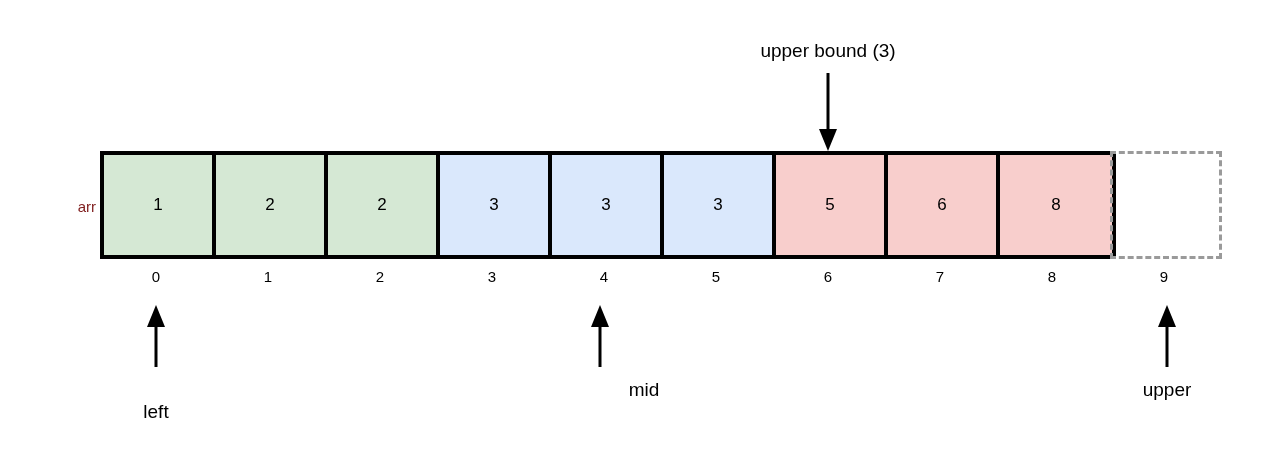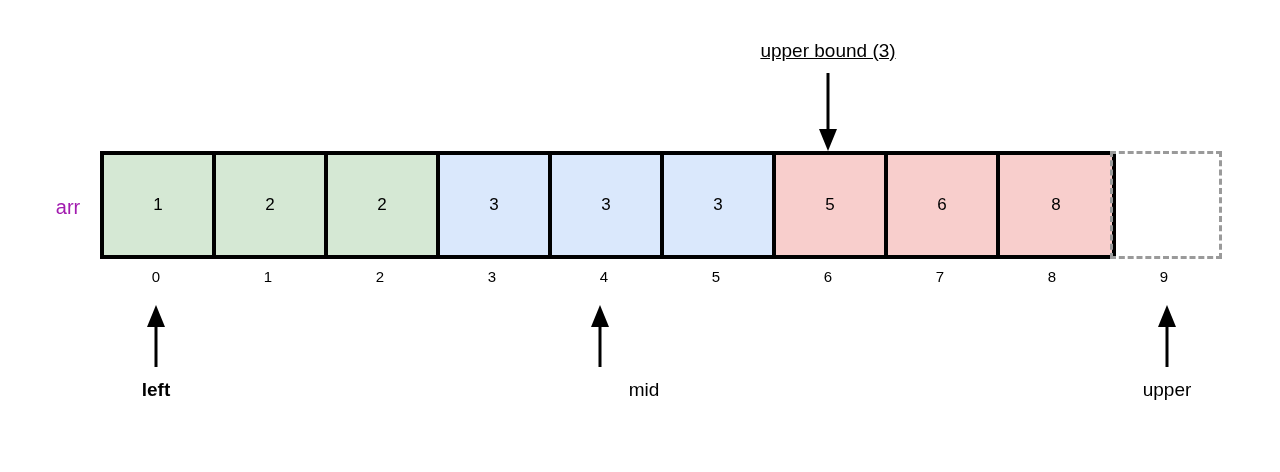--- a/index.html
+++ b/index.html
@@ -18,24 +18,24 @@
     background: #ffffff;
     overflow: hidden;
   }
 
   
   .arr-label {
     position: absolute;
     left: 40px;
     top: 195px;
     width: 56px;
-    text-align: center;
-    font-size: 20px;
+    text-align: right;
+    font-size: 15px;
     line-height: 24px;
-    color: #a21caf;
+    color: #7f1d1d;
     white-space: nowrap;
   }
 
   
   .array-frame {
     position: absolute;
     left: 100px;
     top: 151px;
     height: 108px;
     display: flex;
@@ -99,21 +99,21 @@
     white-space: nowrap;
     text-align: center;
   }
   .annot.centered { transform: translateX(-50%); }
 </style>
 </head>
 <body>
 
 <div id="canvas">
 
-  <div class="annot centered" style="left:828px; top:40px;text-decoration:underline;">upper bound (3)</div>
+  <div class="annot centered" style="left:828px; top:40px;">upper bound (3)</div>
 
   <div class="arrow" style="left:813px; top:73px;">
     <svg width="30" height="80" viewBox="0 0 30 80">
       <line x1="15" y1="0" x2="15" y2="62" stroke="#000000" stroke-width="3"></line>
       <polygon points="15,78 6,56 24,56" fill="#000000"></polygon>
     </svg>
   </div>
 
   <div class="arr-label">arr</div>
 
@@ -163,21 +163,21 @@
     <div class="index-label">8</div>
     <div class="index-label">9</div>
   </div>
 
   <div class="arrow" style="left:141px; top:305px;">
     <svg width="30" height="62" viewBox="0 0 30 62">
       <line x1="15" y1="62" x2="15" y2="14" stroke="#000000" stroke-width="3"></line>
       <polygon points="15,0 6,22 24,22" fill="#000000"></polygon>
     </svg>
   </div>
-  <div class="annot centered" style="left:156px; top:379px;font-weight:bold;">left</div>
+  <div class="annot centered" style="left:156px; top:401px;">left</div>
 
   <div class="arrow" style="left:585px; top:305px;">
     <svg width="30" height="62" viewBox="0 0 30 62">
       <line x1="15" y1="62" x2="15" y2="14" stroke="#000000" stroke-width="3"></line>
       <polygon points="15,0 6,22 24,22" fill="#000000"></polygon>
     </svg>
   </div>
   <div class="annot centered" style="left:600px; top:379px;margin-left:44px;">mid</div>
 
   <div class="arrow" style="left:1152px; top:305px;">

